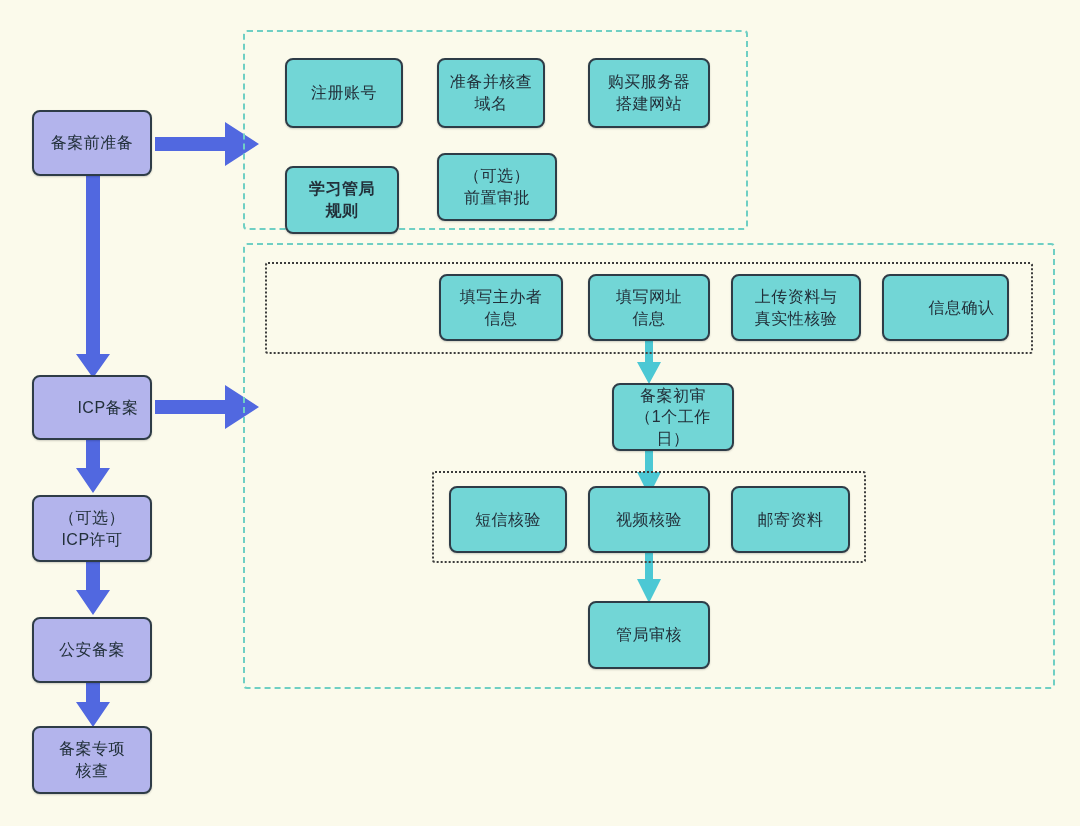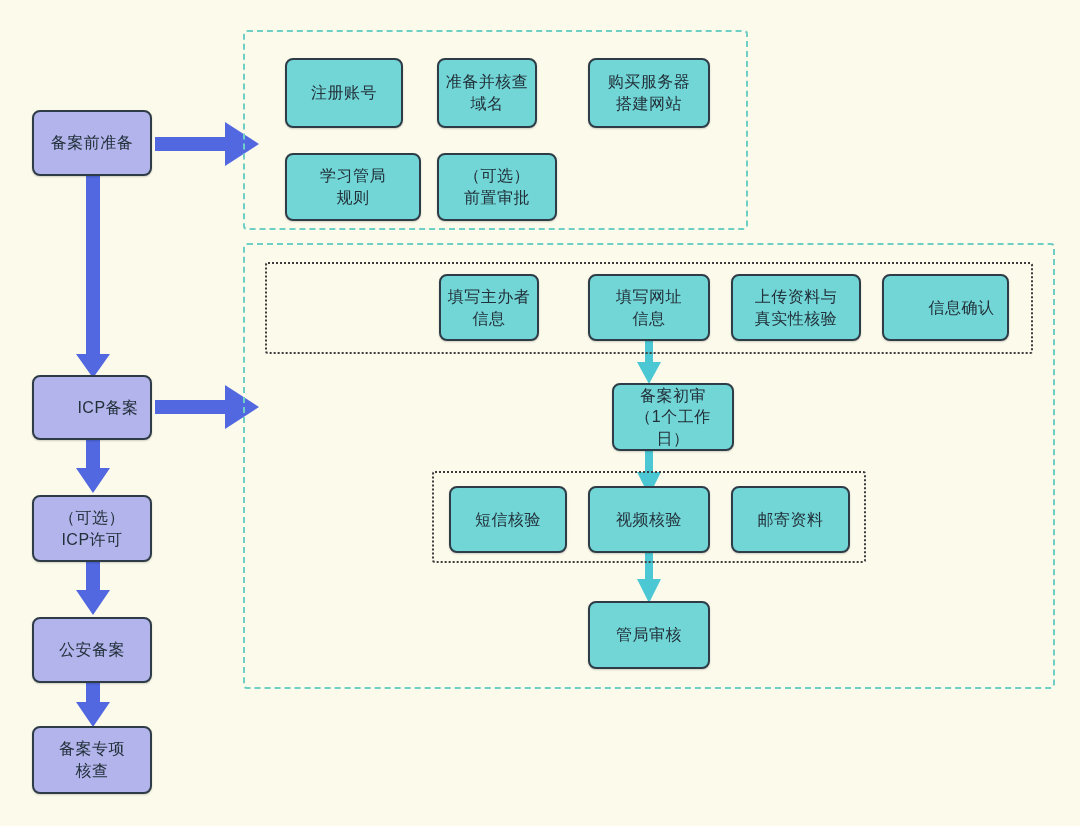--- a/index.html
+++ b/index.html
@@ -126,38 +126,38 @@
   <div class="conn" style="left:635px; top:553px; width:28px; height:52px;">
     <svg width="28" height="52" viewBox="0 0 28 52">
       <path d="M10,0 L18,0 L18,26 L26,26 L14,50 L2,26 L10,26 Z" fill="#4cc8d4"></path>
     </svg>
   </div>
 
   <div class="group-dashed" style="left:243px; top:30px; width:505px; height:200px;"></div>
 
   <div class="node teal" style="left:285px; top:58px; width:118px; height:70px;">注册账号</div>
 
-  <div class="node teal" style="left:437px; top:58px; width:100px; height:70px;">准备并核查
+  <div class="node teal" style="left:437px; top:58px; width:108px; height:70px;">准备并核查
 域名</div>
 
   <div class="node teal" style="left:588px; top:58px; width:122px; height:70px;">购买服务器
 搭建网站</div>
 
-  <div class="node teal" style="left:285px; top:153px; width:136px; height:68px;">学习管局
+  <div class="node teal" style="left:285px; top:166px; width:114px; height:68px;font-weight:bold;">学习管局
 规则</div>
 
   <div class="node teal" style="left:437px; top:153px; width:120px; height:68px;">（可选）
 前置审批</div>
 
   <div class="group-dashed" style="left:243px; top:243px; width:812px; height:446px;"></div>
 
   <div class="group-dotted" style="left:265px; top:262px; width:768px; height:92px;"></div>
 
 
-  <div class="node teal" style="left:439px; top:274px; width:100px; height:67px;">填写主办者
+  <div class="node teal" style="left:439px; top:274px; width:124px; height:67px;">填写主办者
 信息</div>
 
   <div class="node teal" style="left:588px; top:274px; width:122px; height:67px;">填写网址
 信息</div>
 
   <div class="node teal" style="left:731px; top:274px; width:130px; height:67px;">上传资料与
 真实性核验</div>
 
   <div class="node teal" style="left:882px; top:274px; width:127px; height:67px;padding-left:32px;">信息确认</div>
 

